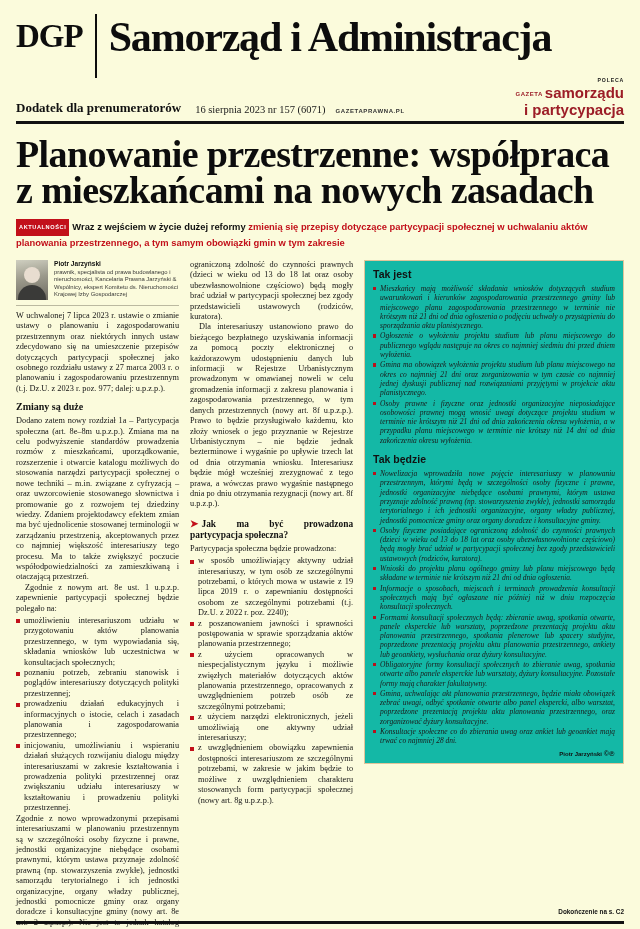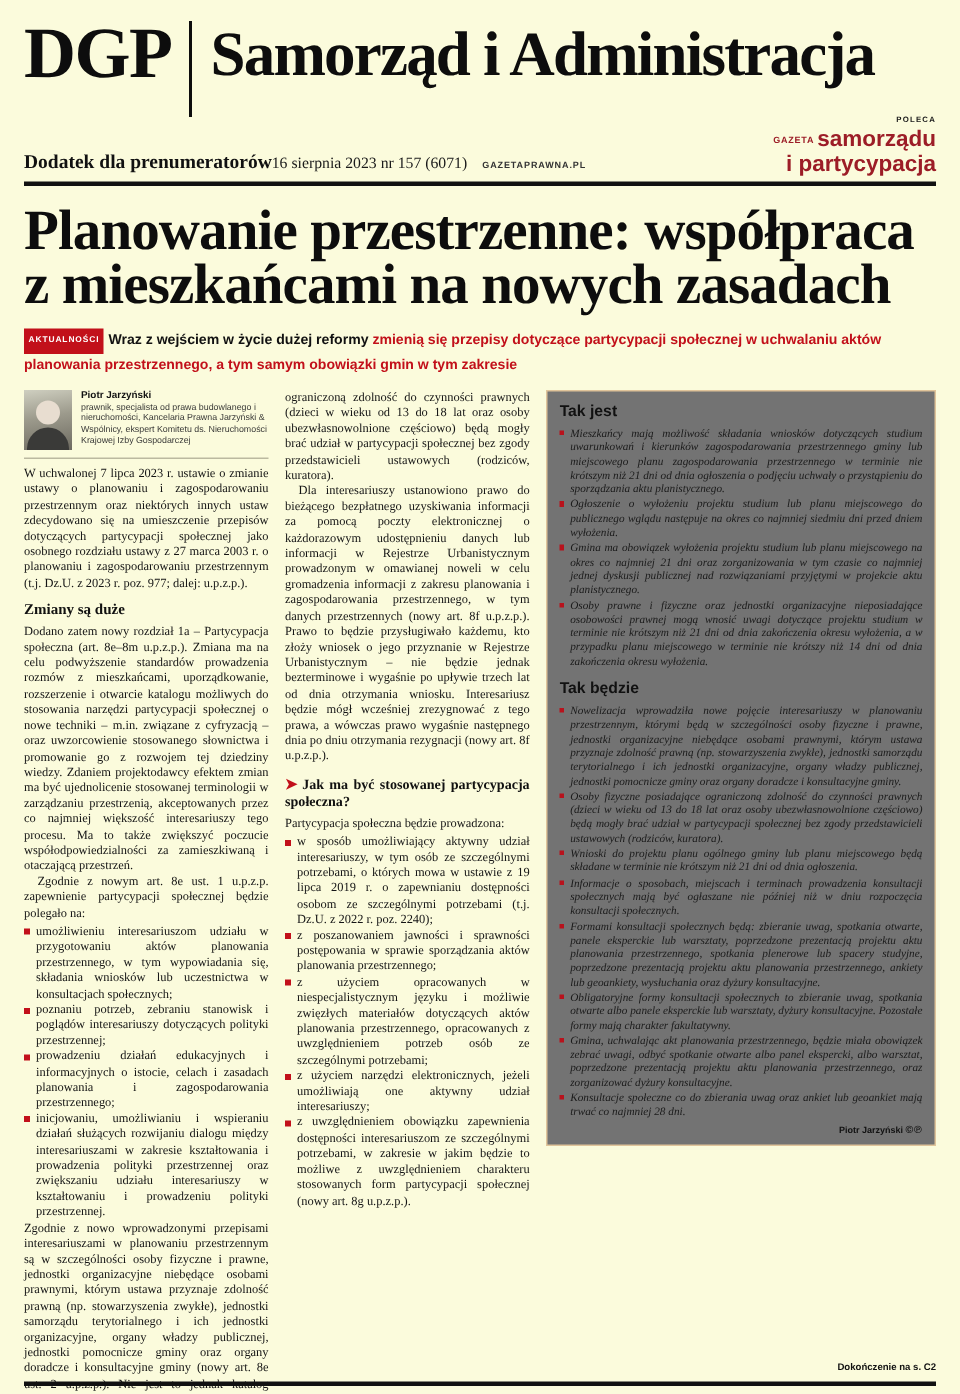--- a/index.html
+++ b/index.html
@@ -9,35 +9,35 @@
     font-family:"Liberation Serif",serif;
     color:#111;
     -webkit-font-smoothing:antialiased;
   }
   .page{position:relative;width:640px;height:929px;box-sizing:border-box;padding:0 16px;}
 
   
   .masthead{display:flex;align-items:flex-start;padding-top:14px;}
   .dgp{
     font-family:"Liberation Serif",serif;
-    font-weight:bold;font-size:48px;line-height:44px;letter-spacing:-1px;
+    font-weight:bold;font-size:33px;line-height:44px;letter-spacing:-1px;
     color:#0d0d0d;
   }
   .vrule{width:2px;background:#0d0d0d;height:64px;margin:0 12px;}
   .mast-title{
     font-family:"Liberation Serif",serif;
     font-weight:bold;font-size:42px;line-height:46px;letter-spacing:-1.2px;
     color:#0d0d0d;white-space:nowrap;
   }
 
   .subbar{display:flex;align-items:flex-end;margin-top:4px;position:relative;height:34px;}
   .sub-left{
     font-family:"Liberation Serif",serif;font-weight:bold;font-size:13px;color:#111;
   }
-  .sub-date{font-size:10.5px;color:#1a1a1a;padding-bottom:1px;}
+  .sub-date{font-size:10.5px;margin-left:14px;color:#1a1a1a;padding-bottom:1px;}
   .sub-site{font-size:6px;letter-spacing:.6px;font-family:"Liberation Sans",sans-serif;font-weight:bold;color:#333;margin-left:10px;padding-bottom:2px;}
 
   .promo{position:absolute;right:0;bottom:-2px;text-align:right;line-height:1;}
   .promo-kicker{font-family:"Liberation Sans",sans-serif;font-size:5.2px;font-weight:bold;letter-spacing:.8px;color:#1a1a1a;margin-bottom:2px;}
   .promo-line1{color:#9c1d27;font-family:"Liberation Sans",sans-serif;font-weight:bold;font-size:15px;line-height:15px;}
   .promo-line1 .gz{font-size:6px;letter-spacing:.5px;vertical-align:2px;margin-right:2px;}
   .promo-line2{color:#9c1d27;font-family:"Liberation Sans",sans-serif;font-weight:bold;font-size:15px;line-height:16px;}
 
   .rule-thick{height:3px;background:#111;margin-top:5px;}
 
@@ -100,21 +100,21 @@
   }
   .avatar:before{
     content:"";position:absolute;left:2px;bottom:0;width:28px;height:15px;border-radius:14px 14px 0 0;
     background:#3a3a38;
   }
   .auth-name{font-family:"Liberation Sans",sans-serif;font-weight:bold;font-size:6.6px;color:#111;margin-bottom:1.5px;}
   .auth-bio{font-family:"Liberation Sans",sans-serif;font-size:5.9px;line-height:7.6px;color:#3a3a38;}
 
   
   .box{
-    background:#737373;border:1px solid #e0c49a;padding:7px 8px 6px 8px;
+    background:#14b8a6;border:1px solid #e0c49a;padding:7px 8px 6px 8px;
   }
   .box h2{
     font-family:"Liberation Sans",sans-serif;font-weight:bold;font-size:10.5px;
     margin:0 0 4px 0;color:#111;
   }
   .box h2.second{margin-top:8px;}
   .box ul{margin:0;padding:0;list-style:none;font-style:italic;}
   .box li{
     position:relative;padding-left:7px;margin-bottom:1px;
     font-family:"Liberation Serif",serif;font-size:7.5px;line-height:9.3px;
@@ -190,21 +190,21 @@
         </ul>
         <p class="noind">Zgodnie z nowo wprowadzonymi przepisami interesariuszami w planowaniu przestrzennym są w szczególności osoby fizyczne i prawne, jednostki organizacyjne niebędące osobami prawnymi, którym ustawa przyznaje zdolność prawną (np. stowarzyszenia zwykłe), jednostki samorządu terytorialnego i ich jednostki organizacyjne, organy władzy publicznej, jednostki pomocnicze gminy oraz organy doradcze i konsultacyjne gminy (nowy art. 8e ust. 2 u.p.z.p.). Nie jest to jednak katalog zamknięty, a zatem interesariuszami mogą być także inne podmioty niewymienione powyżej.</p>
 
       </div>
     </div>
 
     <div class="col">
       <div class="body-txt">
         <p class="noind">ograniczoną zdolność do czynności prawnych (dzieci w wieku od 13 do 18 lat oraz osoby ubezwłasnowolnione częściowo) będą mogły brać udział w partycypacji społecznej bez zgody przedstawicieli ustawowych (rodziców, kuratora).</p>
         <p>Dla interesariuszy ustanowiono prawo do bieżącego bezpłatnego uzyskiwania informacji za pomocą poczty elektronicznej o każdorazowym udostępnieniu danych lub informacji w Rejestrze Urbanistycznym prowadzonym w omawianej noweli w celu gromadzenia informacji z zakresu planowania i zagospodarowania przestrzennego, w tym danych przestrzennych (nowy art. 8f u.p.z.p.). Prawo to będzie przysługiwało każdemu, kto złoży wniosek o jego przyznanie w Rejestrze Urbanistycznym – nie będzie jednak bezterminowe i wygaśnie po upływie trzech lat od dnia otrzymania wniosku. Interesariusz będzie mógł wcześniej zrezygnować z tego prawa, a wówczas prawo wygaśnie następnego dnia po dniu otrzymania rezygnacji (nowy art. 8f u.p.z.p.).</p>
-        <div class="q-h"><span class="arw">➤</span><span>Jak ma być stosowanej partycypacja społeczna?</span></div>
+        <div class="q-h"><span class="arw">➤</span><span>Jak ma być prowadzona partycypacja społeczna?</span></div>
         <p class="noind">Partycypacja społeczna będzie prowadzona:</p>
         <ul class="bullets">
           <li>w sposób umożliwiający aktywny udział interesariuszy, w tym osób ze szczególnymi potrzebami, o których mowa w ustawie z 19 lipca 2019 r. o zapewnianiu dostępności osobom ze szczególnymi potrzebami (t.j. Dz.U. z 2022 r. poz. 2240);</li>
           <li>z poszanowaniem jawności i sprawności postępowania w sprawie sporządzania aktów planowania przestrzennego;</li>
           <li>z użyciem opracowanych w niespecjalistycznym języku i możliwie zwięzłych materiałów dotyczących aktów planowania przestrzennego, opracowanych z uwzględnieniem potrzeb osób ze szczególnymi potrzebami;</li>
           <li>z użyciem narzędzi elektronicznych, jeżeli umożliwiają one aktywny udział interesariuszy;</li>
           <li>z uwzględnieniem obowiązku zapewnienia dostępności interesariuszom ze szczególnymi potrzebami, w zakresie w jakim będzie to możliwe z uwzględnieniem charakteru stosowanych form partycypacji społecznej (nowy art. 8g u.p.z.p.).</li>
         </ul>
       </div>
     </div>

